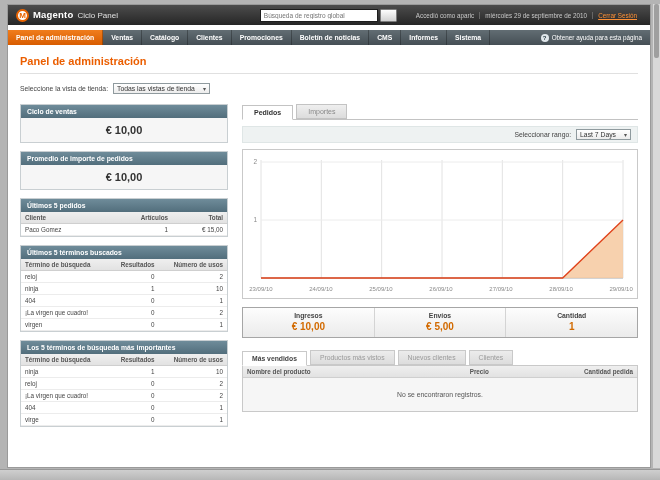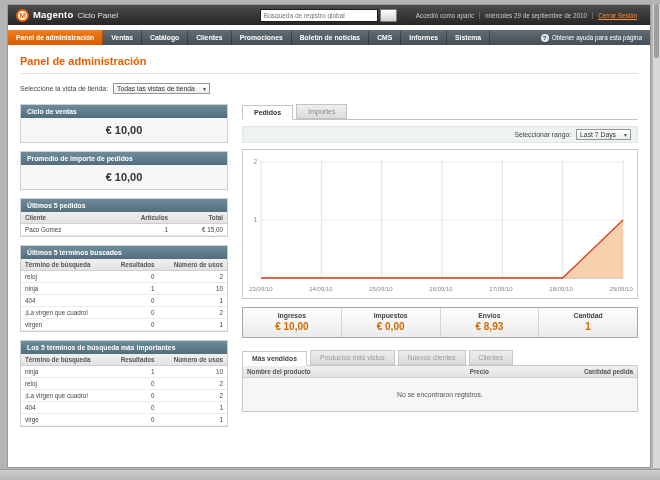--- a/index.html
+++ b/index.html
@@ -295,26 +295,22 @@
               <span style="left: 95.9596%;">29/09/10</span>
             </div>
         </div>
 
         <div class="stats">
             <div class="stat">
               <div class="stat-lbl">Ingresos</div>
               <div class="stat-val">€ 10,00</div>
             </div>
             <div class="stat">
-              <div class="stat-lbl">Impuestos</div>
-              <div class="stat-val">€ 0,00</div>
-            </div>
-            <div class="stat">
               <div class="stat-lbl">Envíos</div>
-              <div class="stat-val">€ 8,93</div>
+              <div class="stat-val">€ 5,00</div>
             </div>
             <div class="stat">
               <div class="stat-lbl">Cantidad</div>
               <div class="stat-val">1</div>
             </div>
           </div>
 
         <div class="btabs">
             <div class="btab active">Más vendidos</div>
             <div class="btab">Productos más vistos</div>

